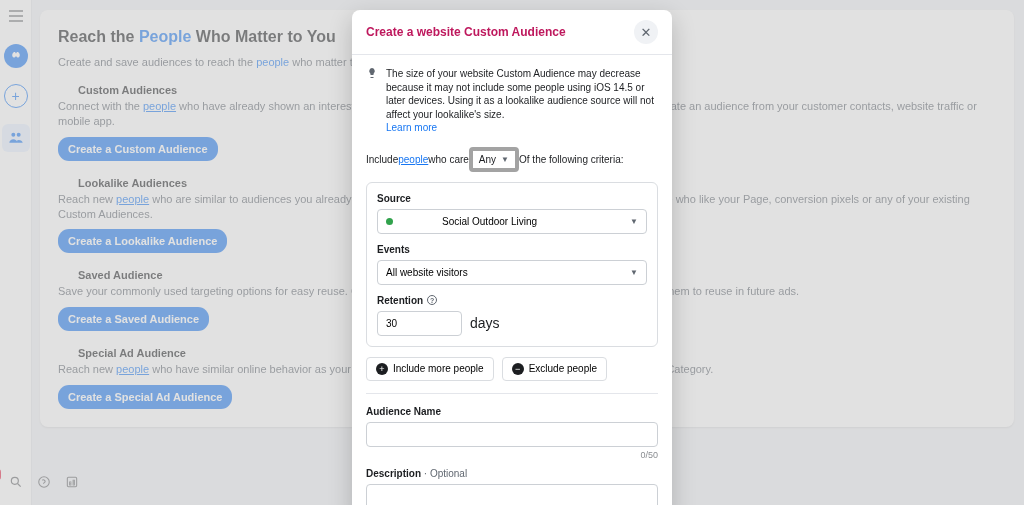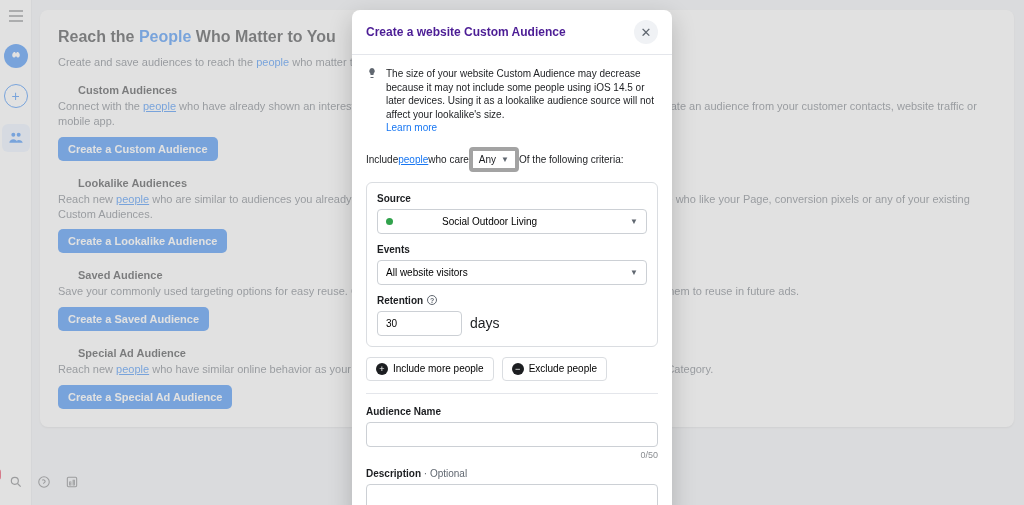--- a/index.html
+++ b/index.html
@@ -18,27 +18,27 @@
     
     .main-card { position: absolute; left: 40px; top: 10px; right: 10px; background: #fff; border-radius: 8px; padding: 18px; box-shadow: 0 1px 2px rgba(0,0,0,0.1); }
     .main-title { font-size: 16px; font-weight: bold; color: #1c1e21; }
     .people-link { color: #1877f2; }
     .main-sub { font-size: 11px; color: #606770; margin-top: 10px; }
     .main-sub a { color: #1877f2; text-decoration: none; }
     
     .aud-block { margin-top: 16px; }
     .aud-title { font-size: 11px; font-weight: bold; color: #1c1e21; margin-left: 20px; }
     .aud-desc { font-size: 11px; color: #606770; margin-top: 3px; line-height: 1.35; }
-    .aud-btn { display: inline-block; margin-top: 8px; background: #1877f2; color: #fff; border: none; border-radius: 5px; padding: 6px 10px; font-size: 11px; font-weight: 600; cursor: pointer; }
+    .aud-btn { display: inline-block; margin-top: 8px; background: #1877f2; color: #fff; border: none; border-radius: 11px; padding: 6px 10px; font-size: 11px; font-weight: 600; cursor: pointer; }
     
     .overlay { position: absolute; inset: 0; background: rgba(200,200,200,0.55); }
     
     .modal { position: absolute; left: 352px; top: 10px; width: 320px; background: #fff; border-radius: 8px; box-shadow: 0 8px 24px rgba(0,0,0,0.2); }
     .modal-header { display: flex; align-items: center; justify-content: space-between; padding: 10px 14px; border-bottom: 1px solid #e4e6eb; }
-    .modal-title { font-size: 12px; font-weight: bold; color: #4c1d95; }
+    .modal-title { font-size: 12px; font-weight: bold; color: #be185d; }
     .close-btn { width: 24px; height: 24px; border-radius: 50%; background: #f0f2f5; display: flex; align-items: center; justify-content: center; color: #606770; cursor: pointer; border: none; font-size: 13px; }
     
     .modal-body { padding: 12px 14px 10px; }
     .info-msg { display: flex; gap: 8px; font-size: 10px; color: #1c1e21; line-height: 1.35; }
     .info-icon { flex-shrink: 0; color: #606770; }
     .learn-more { color: #1877f2; text-decoration: none; }
     
     .include-row { margin-top: 12px; font-size: 10px; color: #1c1e21; display: flex; align-items: center; gap: 0; flex-wrap: wrap; }
     .any-select { border: 4px solid #a3a3a3; border-radius: 4px; padding: 3px 6px; display: inline-flex; align-items: center; gap: 5px; cursor: pointer; font-size: 10px; }
     

